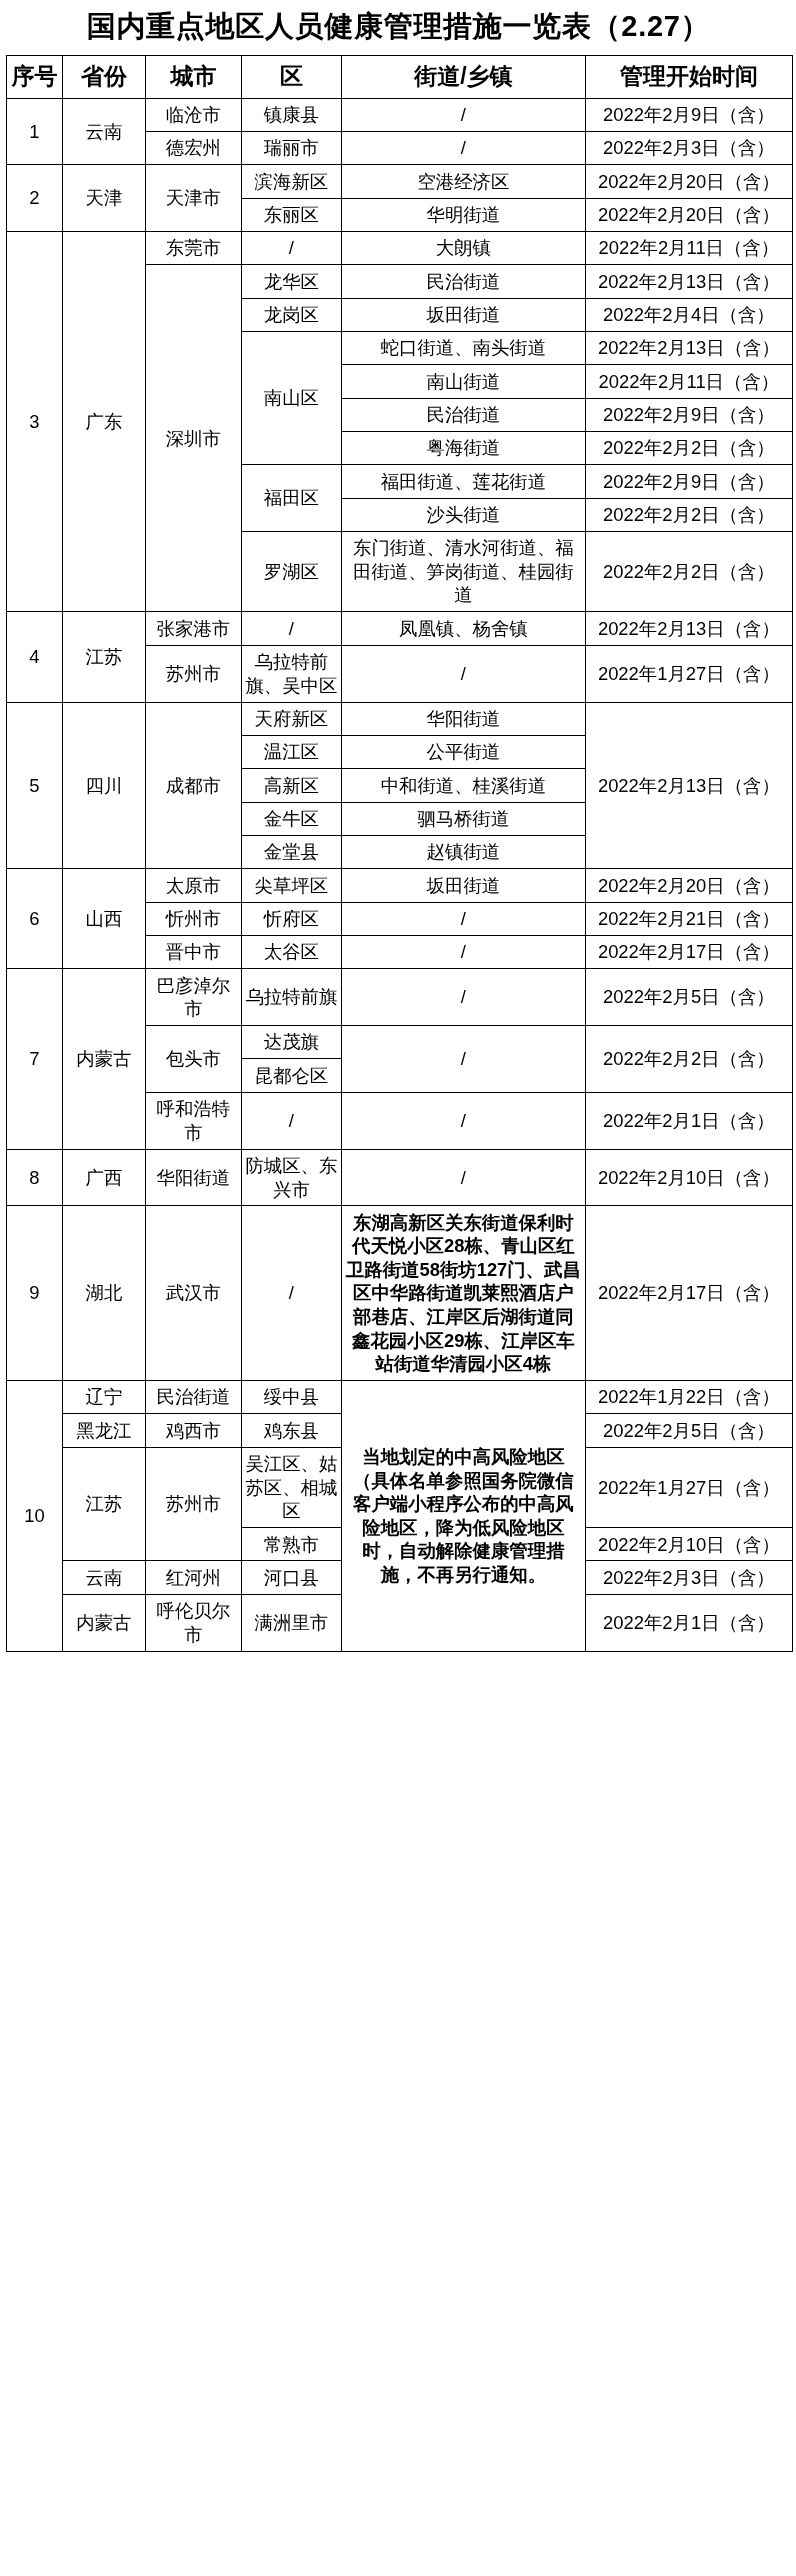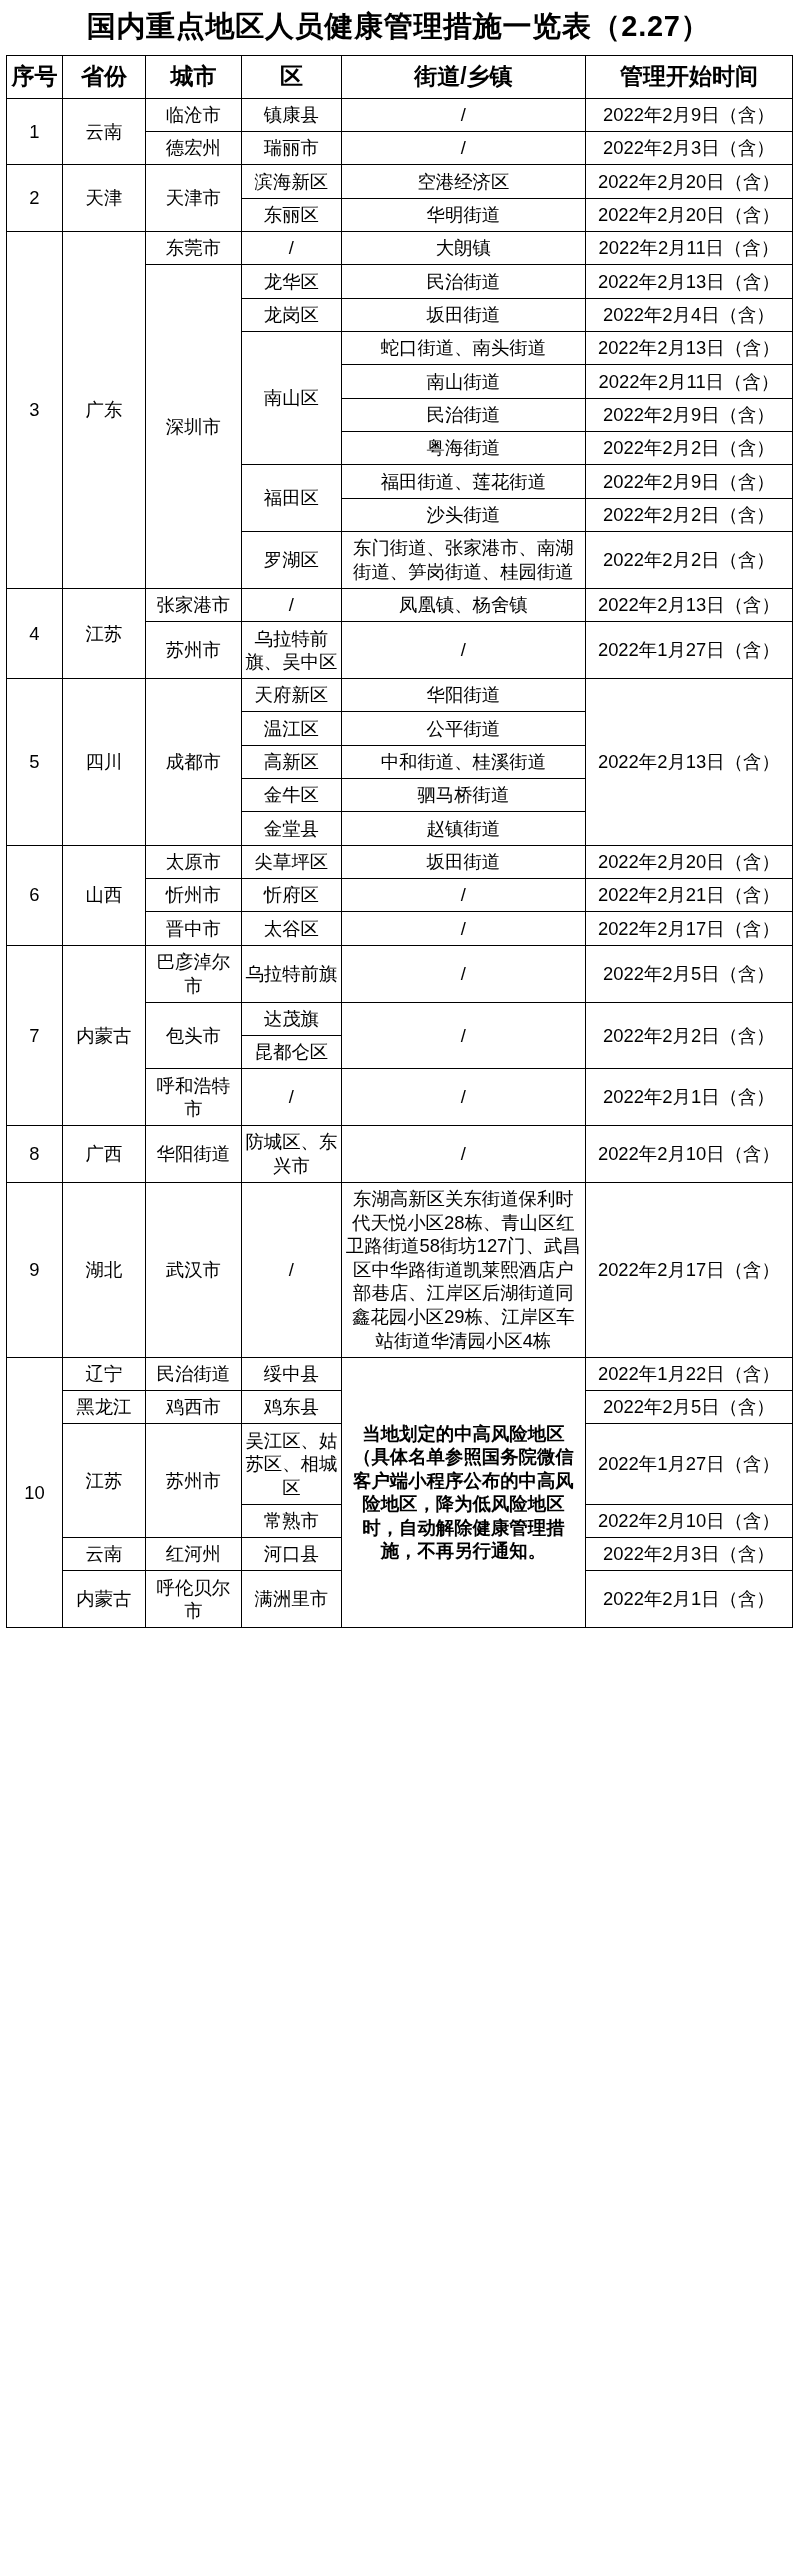--- a/index.html
+++ b/index.html
@@ -53,20 +53,21 @@
   .c-street{ width: 244px; }
   .c-date  { width: 207px; }
 
   td.date { font-size: 17.7px; margin-top: 7px; }
   td.street { font-size: 18.4px; }
   td.longtext {
     font-size: 18.4px;
     line-height: 1.32;
     text-align: left;
     padding: 5.9px 5.9px;
+    font-weight: bold;
   }
   td.note {
     font-size: 19px;
     line-height: 1.34;
     text-align: left;
     padding: 5.9px 7.4px;
     font-weight: bold;
   }
   td.slash { font-size: 18.4px; }
   td.tight { font-size: 17.7px; padding: 3px 2.2px; }
@@ -168,21 +169,21 @@
         <td rowspan="2">福田区</td>
         <td class="street">福田街道、莲花街道</td>
         <td class="date">2022年2月9日（含）</td>
       </tr>
       <tr>
         <td class="street">沙头街道</td>
         <td class="date">2022年2月2日（含）</td>
       </tr>
       <tr>
         <td>罗湖区</td>
-        <td class="street">东门街道、张家港市、南湖街道、笋岗街道、桂园街道</td>
+        <td class="street">东门街道、清水河街道、福田街道、笋岗街道、桂园街道</td>
         <td class="date">2022年2月2日（含）</td>
       </tr>
 
       <tr>
         <td rowspan="2">4</td>
         <td rowspan="2">江苏</td>
         <td>张家港市</td>
         <td class="slash">/</td>
         <td class="street">凤凰镇、杨舍镇</td>
         <td class="date">2022年2月13日（含）</td>

